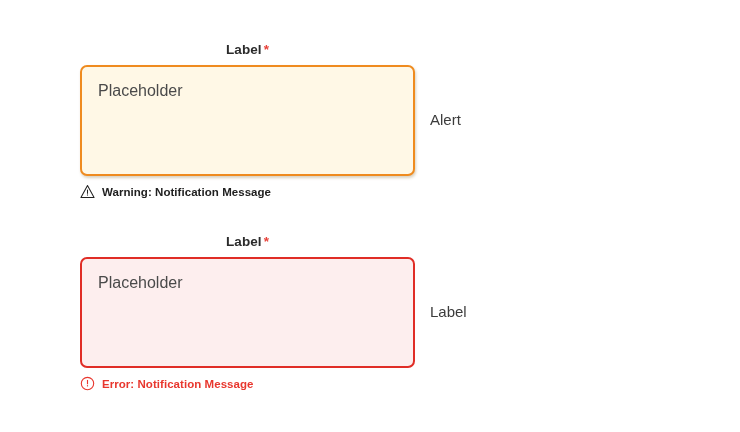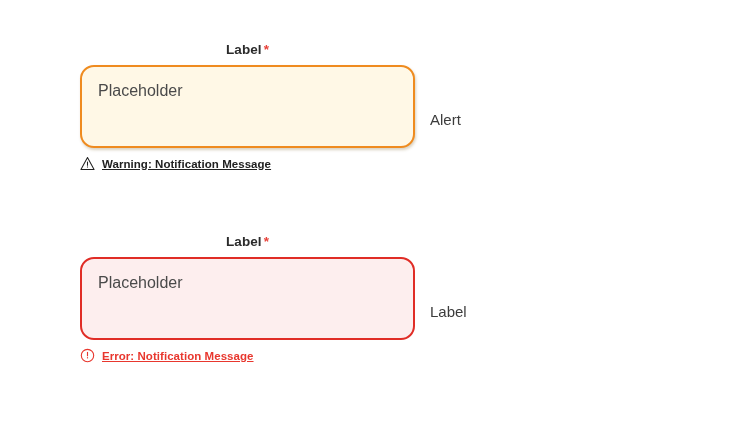--- a/index.html
+++ b/index.html
@@ -34,23 +34,23 @@
   }
   .required-star {
     color: #e8423a;
     font-weight: bold;
     font-size: 13.5px;
     margin-left: 2px;
   }
 
   .textarea-box {
     width: 335px;
-    height: 83px;
+    height: 111px;
     box-sizing: border-box;
-    border-radius: 14px;
+    border-radius: 7px;
     padding: 14px 16px;
     font-size: 16px;
     color: #4a4a4a;
     line-height: 20px;
   }
   .textarea-box.alert-box {
     background: #fff8e6;
     border: 2px solid #ef8b1f;
     box-shadow: 1px 2px 3px rgba(120, 90, 30, 0.28);
   }
@@ -64,21 +64,20 @@
     align-items: center;
     margin-top: 8px;
     gap: 7px;
   }
   .helper-text {
     font-size: 11.5px;
     font-weight: bold;
     line-height: 14px;
     letter-spacing: 0.05px;
     white-space: nowrap;
-    text-decoration: underline;
   }
   .helper-row.warning .helper-text { color: #212121; }
   .helper-row.error .helper-text { color: #e8372e; }
 
   .helper-icon {
     width: 15px;
     height: 15px;
     display: block;
     flex: none;
   }

